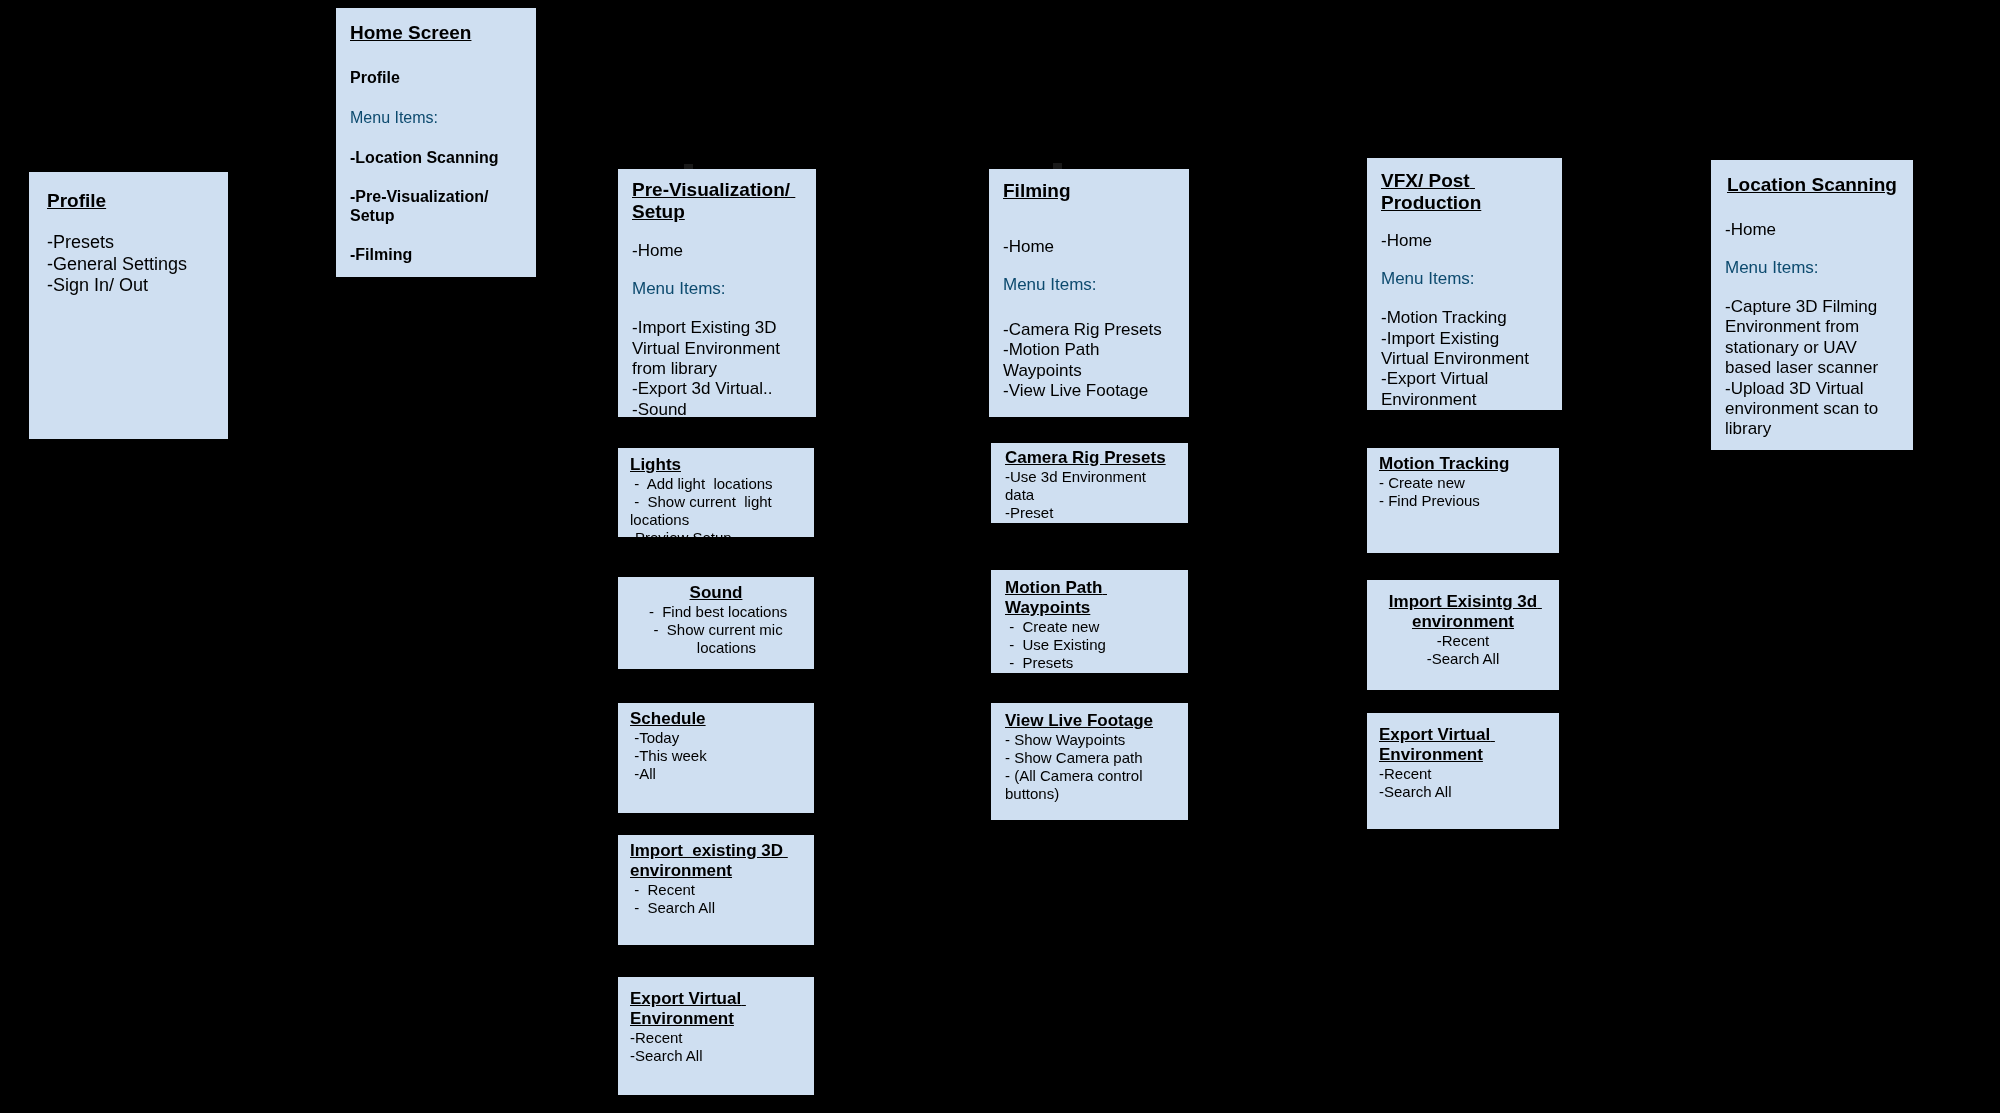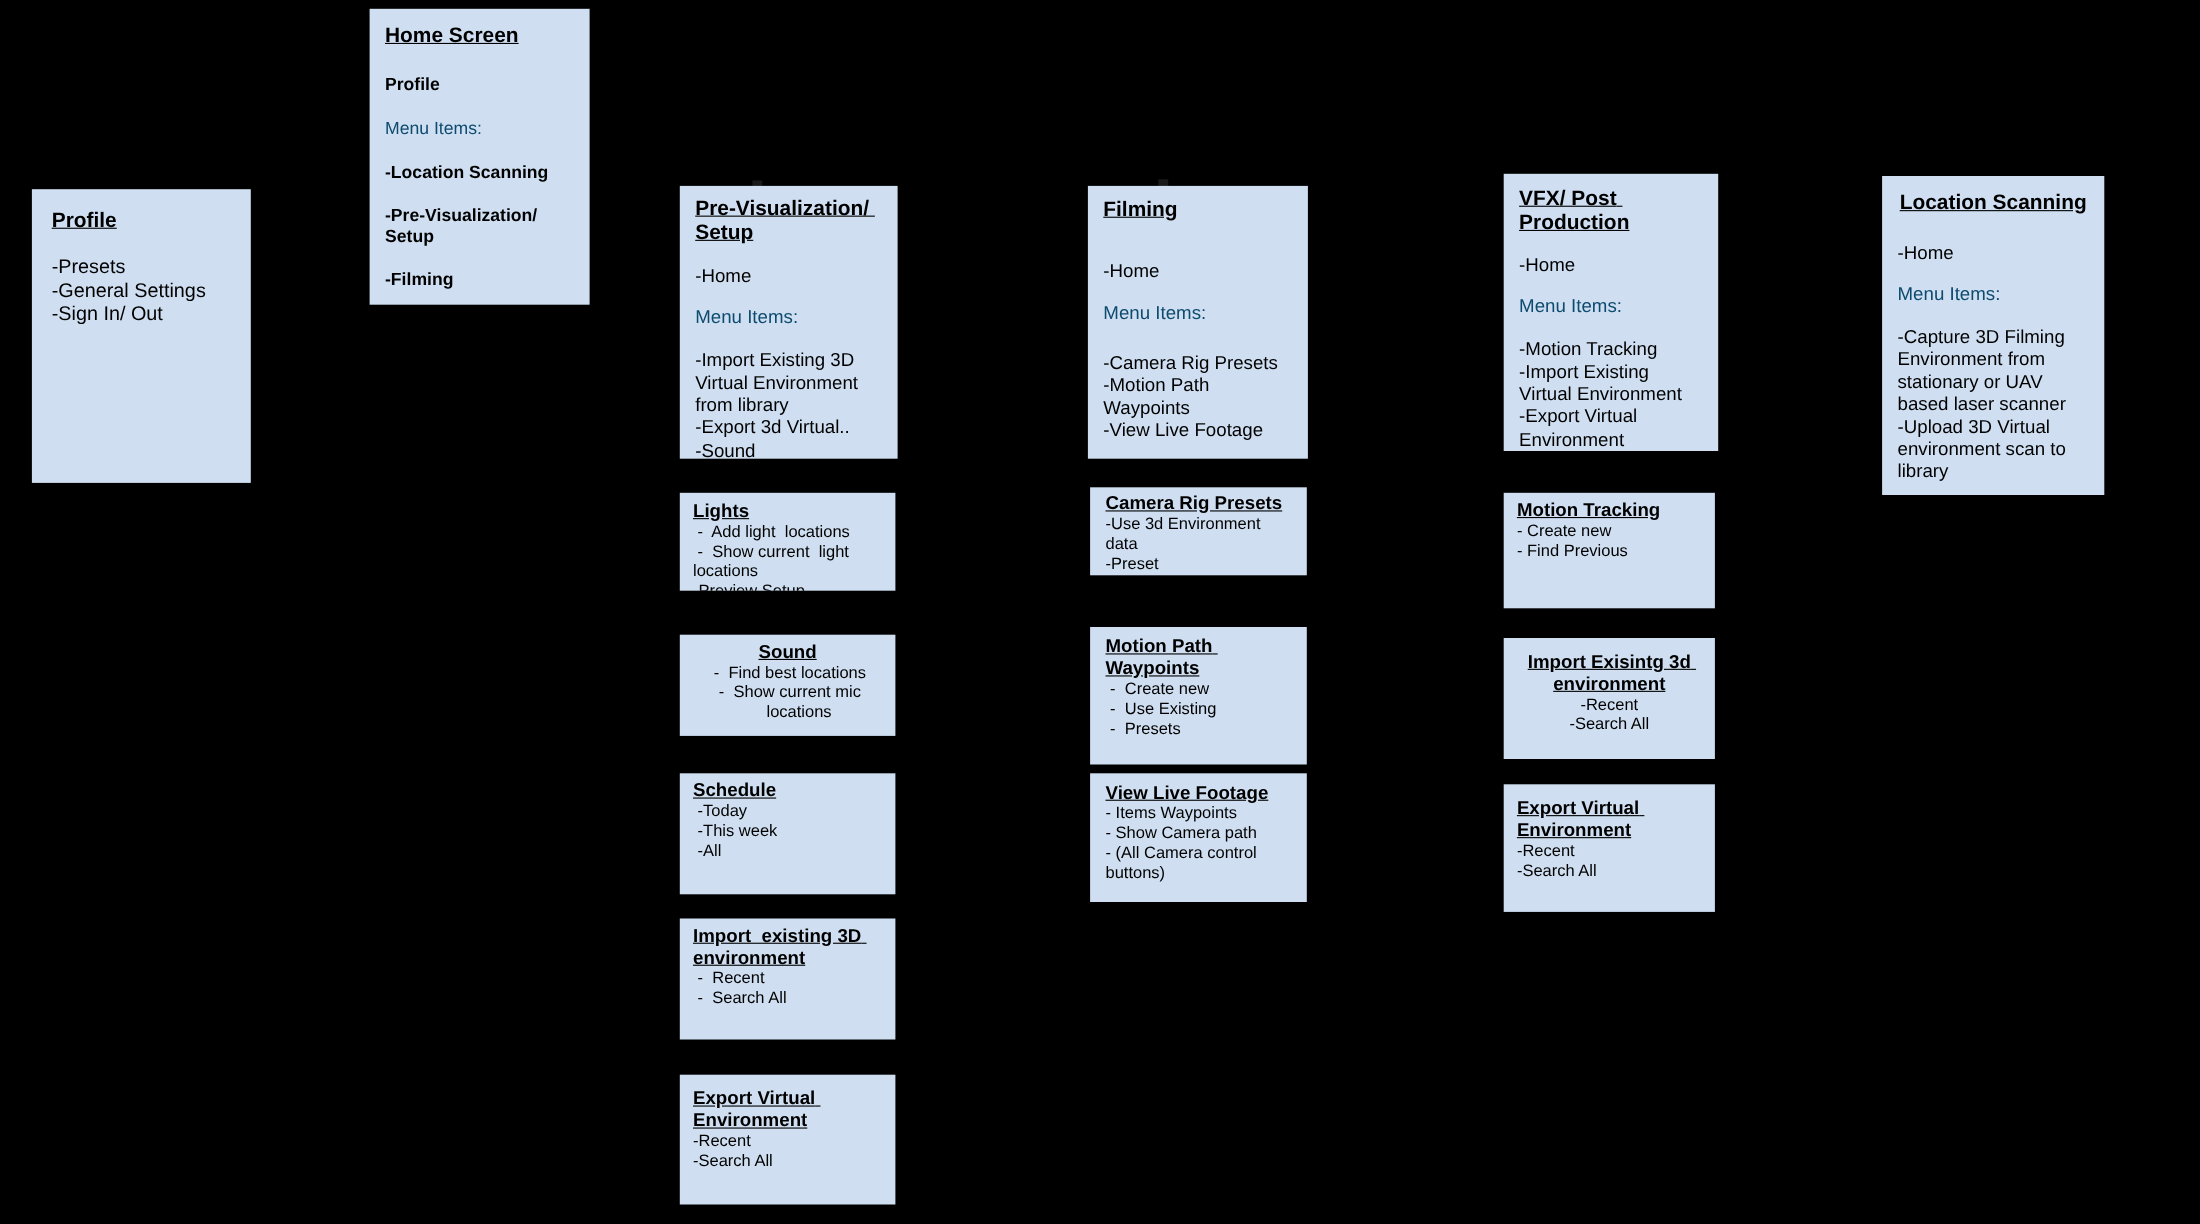--- a/index.html
+++ b/index.html
@@ -100,21 +100,21 @@
   .sub-card .title { font-size: 17px; }
   .sub-card .line  { font-size: 15px; }
 
   #card-lights    { left: 618px; top: 448px; width: 196px; height: 89px; }
   #card-sound     { left: 618px; top: 577px; width: 196px; height: 92px; text-align: center; }
   #card-schedule  { left: 618px; top: 703px; width: 196px; height: 110px; padding-left: 47px; }
   #card-import2   { left: 618px; top: 835px; width: 196px; height: 110px; }
   #card-export2   { left: 618px; top: 977px; width: 196px; height: 118px; }
 
   #card-camrig    { left: 991px; top: 443px; width: 197px; height: 80px; }
-  #card-motionwp  { left: 991px; top: 570px; width: 197px; height: 125px; }
+  #card-motionwp  { left: 991px; top: 570px; width: 197px; height: 103px; }
   #card-livefoot  { left: 991px; top: 703px; width: 197px; height: 117px; }
 
   #card-mtrack    { left: 1367px; top: 448px; width: 192px; height: 105px; }
   #card-import3   { left: 1367px; top: 580px; width: 192px; height: 110px; }
   #card-export3   { left: 1367px; top: 713px; width: 192px; height: 116px; }
 </style>
 </head>
 <body>
 
 <div id="canvas">
@@ -229,21 +229,21 @@
       <div class="title">Motion Path Waypoints</div>
       <div class="line"> -  Create new</div>
       <div class="line"> -  Use Existing</div>
       <div class="line"> -  Presets</div>
     </div>
   </div>
 
   <div class="card sub-card" id="card-livefoot">
     <div class="card-inner" style="top:8px; padding:0 14px;">
       <div class="title">View Live Footage</div>
-      <div class="line">- Items Waypoints</div>
+      <div class="line">- Show Waypoints</div>
       <div class="line">- Show Camera path</div>
       <div class="line">- (All Camera control buttons)</div>
     </div>
   </div>
 
   <div class="card section-card" id="card-vfx">
     <div class="card-inner" style="top:12px;">
       <div class="title">VFX/ Post Production</div>
       <div class="line" style="margin-top:17px;">-Home</div>
       <div class="menu-label" style="margin-top:17px;">Menu Items:</div>

